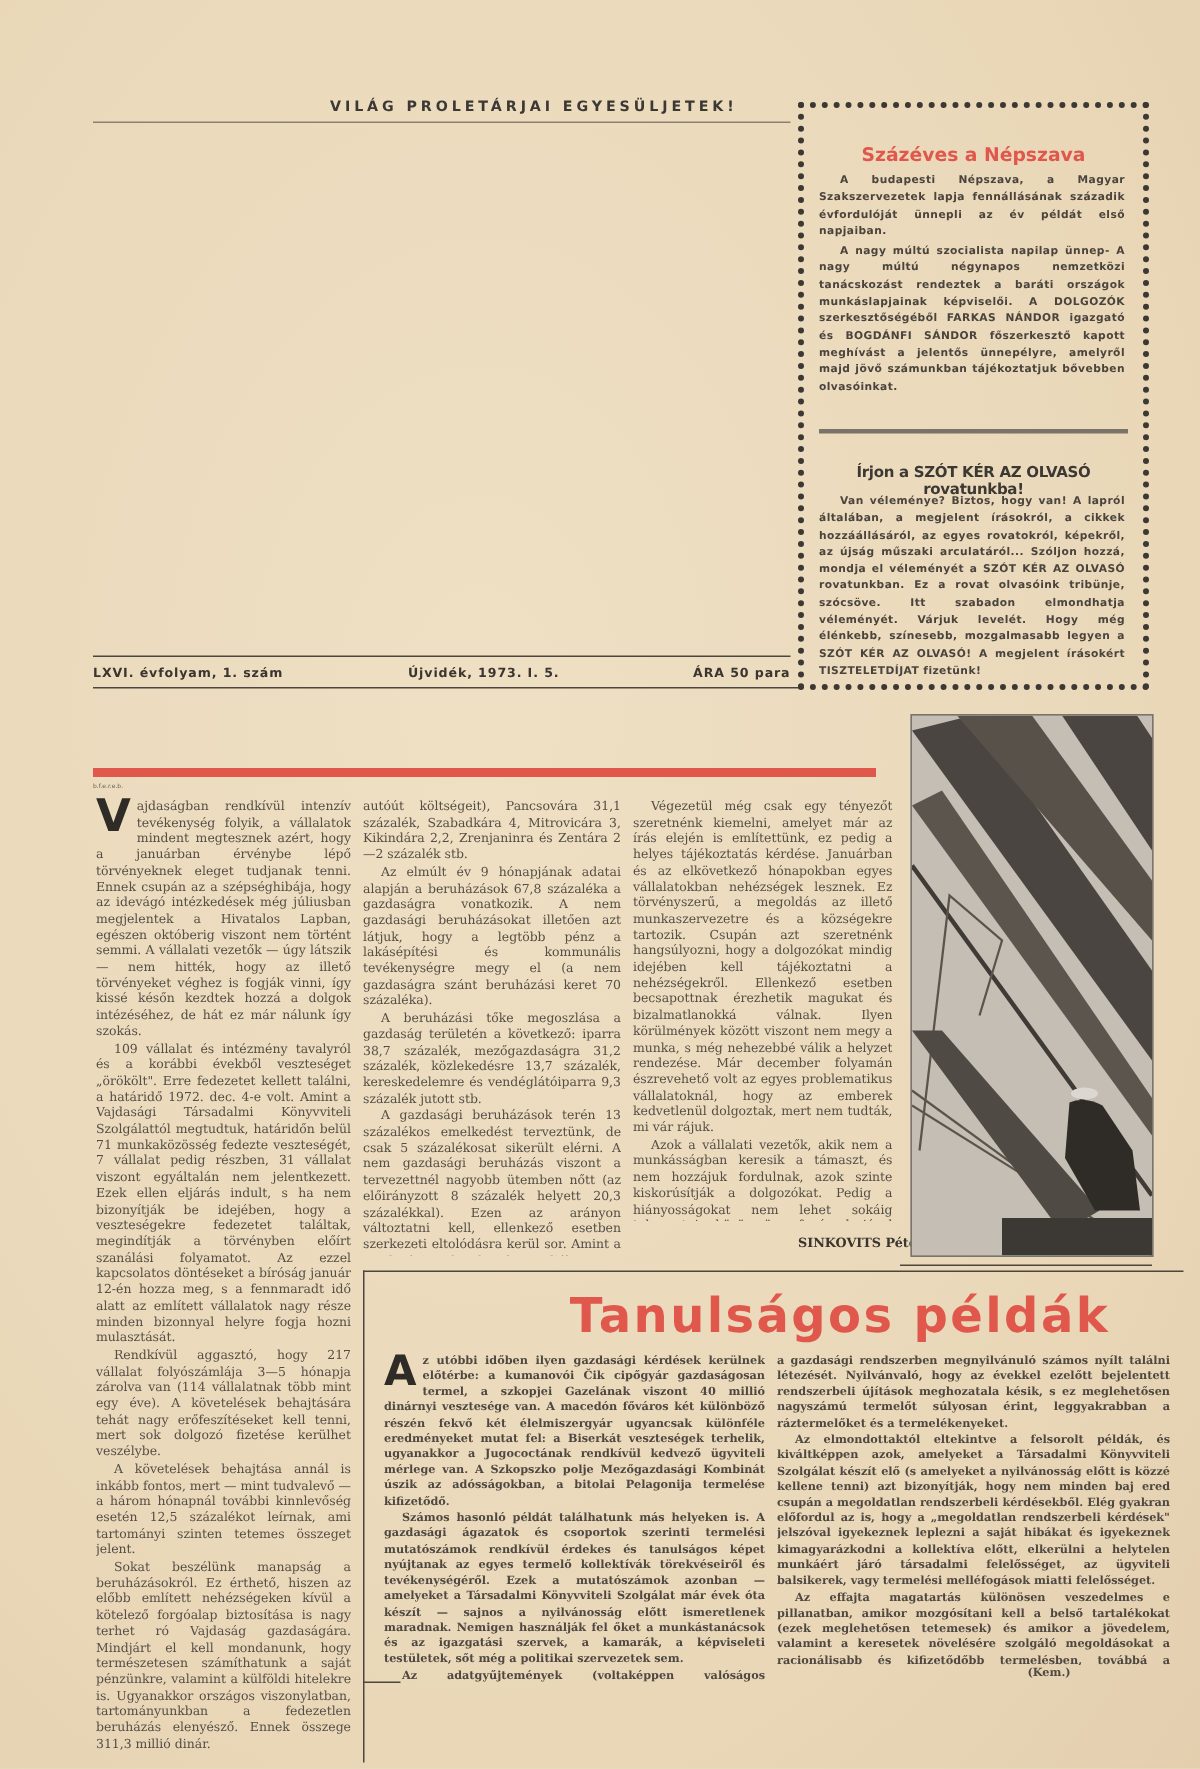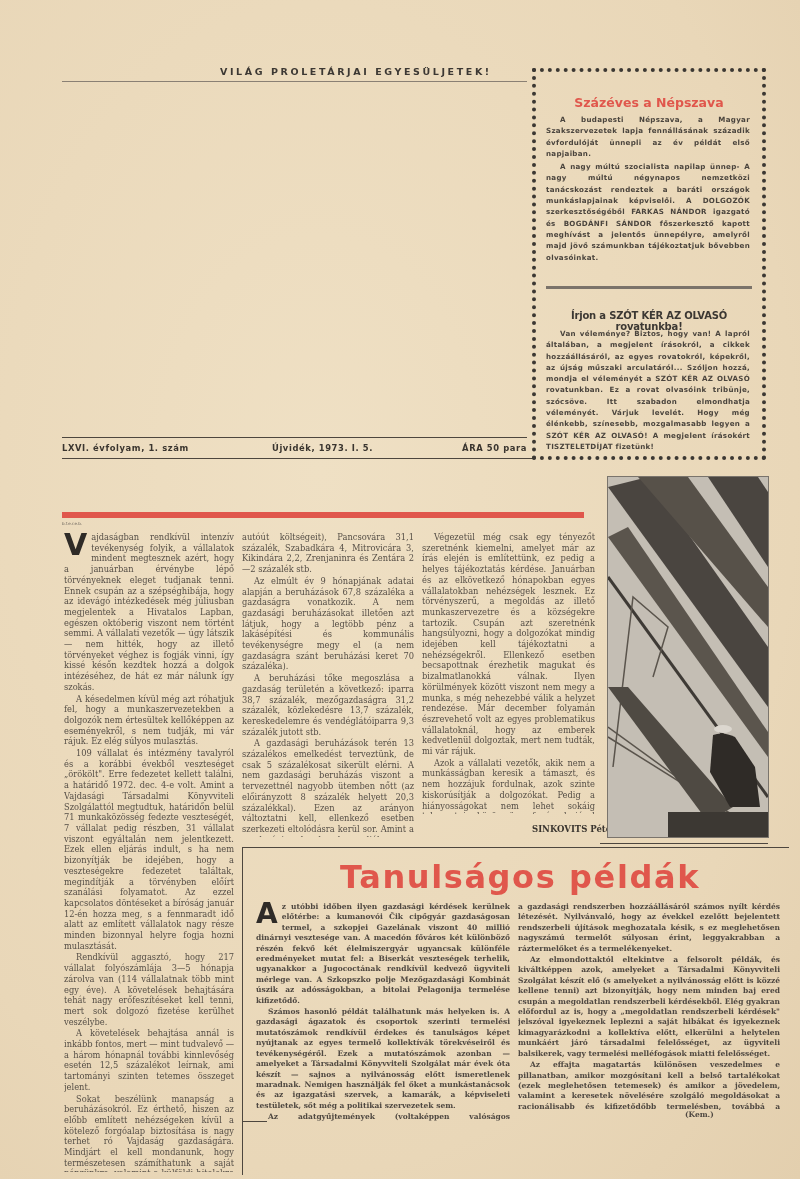--- a/index.html
+++ b/index.html
@@ -81,21 +81,21 @@
     left: 607px; top: 476px; width: 160px; height: 360px;
     background: #a8a29a; overflow: hidden; border: 1px solid #7a746c;
   }
   .photo-rule { left: 600px; top: 843px; width: 168px; height: 1px; background: #4d463e; }
   .box2 {
     left: 242px; top: 847px; width: 546px; height: 327px;
     border-left: 1px solid #4d463e; border-top: 1px solid #4d463e;
   }
   .box2-bottom-tick { left: 242px; top: 1121px; width: 25px; height: 1px; background: #4d463e; }
   .headline2 {
-    left: 300px; top: 857px; width: 440px; text-align: center;
+    left: 300px; top: 857px; width: 440px; text-align: right;
     font-family: "DejaVu Sans", sans-serif; font-weight: bold;
     font-size: 32px; line-height: 40px; letter-spacing: 1.6px; color: #e0574c;
     white-space: nowrap;
   }
   .col2 { font-family: "DejaVu Serif", serif; font-weight: bold; font-size: 7.5px; line-height: 10.4px; color: #4f4841; }
   .signature2 { position: absolute; font-family: "DejaVu Serif", serif; font-weight: bold; font-size: 7.5px; color: #4f4841; }
 </style>
 </head>
 <body>
 
@@ -123,21 +123,20 @@
     <div class="sb-text" style="top:256px">
       <p>Van véleménye? Biztos, hogy van! A lapról általában, a megjelent írásokról, a cikkek hozzáállásáról, az egyes rovatokról, képekről, az újság műszaki arculatáról... Szóljon hozzá, mondja el véleményét a SZÓT KÉR AZ OLVASÓ rovatunkban. Ez a rovat olvasóink tribünje, szócsöve. Itt szabadon elmondhatja véleményét. Várjuk levelét. Hogy még élénkebb, színesebb, mozgalmasabb legyen a SZÓT KÉR AZ OLVASÓ! A megjelent írásokért TISZTELETDÍJAT fizetünk!</p>
     </div>
   </div>
 
   <div class="abs red-bar"></div>
   <div class="abs tiny-tag">b.f.e.r.e.b.</div>
 
   <div class="col" style="left:64px; top:532px; width:170px; height:640px; overflow:hidden;">
     <p class="first"><span class="dropcap">V</span><span>ajdaságban rendkívül intenzív tevékenység folyik, a vállalatok mindent megtesznek azért, hogy a januárban érvénybe lépő törvényeknek eleget tudjanak tenni. Ennek csupán az a szépséghibája, hogy az idevágó intézkedések még júliusban megjelentek a Hivatalos Lapban, egészen októberig viszont nem történt semmi. A vállalati vezetők — úgy látszik — nem hitték, hogy az illető törvényeket véghez is fogják vinni, így kissé későn kezdtek hozzá a dolgok intézéséhez, de hát ez már nálunk így szokás.</span></p>
-    <p>A késedelmen kívül még azt róhatjuk fel, hogy a munkaszervezetekben a dolgozók nem értesültek kellőképpen az eseményekről, s nem tudják, mi vár rájuk. Ez elég súlyos mulasztás.</p>
     <p>109 vállalat és intézmény tavalyról és a korábbi évekből veszteséget „örökölt". Erre fedezetet kellett találni, a határidő 1972. dec. 4-e volt. Amint a Vajdasági Társadalmi Könyvviteli Szolgálattól megtudtuk, határidőn belül 71 munkaközösség fedezte veszteségét, 7 vállalat pedig részben, 31 vállalat viszont egyáltalán nem jelentkezett. Ezek ellen eljárás indult, s ha nem bizonyítják be idejében, hogy a veszteségekre fedezetet találtak, megindítják a törvényben előírt szanálási folyamatot. Az ezzel kapcsolatos döntéseket a bíróság január 12-én hozza meg, s a fennmaradt idő alatt az említett vállalatok nagy része minden bizonnyal helyre fogja hozni mulasztását.</p>
     <p>Rendkívül aggasztó, hogy 217 vállalat folyószámlája 3—5 hónapja zárolva van (114 vállalatnak több mint egy éve). A követelések behajtására tehát nagy erőfeszítéseket kell tenni, mert sok dolgozó fizetése kerülhet veszélybe.</p>
     <p>A követelések behajtása annál is inkább fontos, mert — mint tudvalevő — a három hónapnál további kinnlevőség esetén 12,5 százalékot leírnak, ami tartományi szinten tetemes összeget jelent.</p>
     <p>Sokat beszélünk manapság a beruházásokról. Ez érthető, hiszen az előbb említett nehézségeken kívül a kötelező forgóalap biztosítása is nagy terhet ró Vajdaság gazdaságára. Mindjárt el kell mondanunk, hogy természetesen számíthatunk a saját pénzünkre, valamint a külföldi hitelekre is. Ugyanakkor országos viszonylatban, tartományunkban a fedezetlen beruházás elenyésző. Ennek összege 311,3 millió dinár.</p>
 
   </div>
 
   <div class="col" style="left:242px; top:532px; width:172px; height:305px; overflow:hidden;">
     <p class="first">autóút költségeit), Pancsovára 31,1 százalék, Szabadkára 4, Mitrovicára 3, Kikindára 2,2, Zrenjaninra és Zentára 2—2 százalék stb.</p>
     <p>Az elmúlt év 9 hónapjának adatai alapján a beruházások 67,8 százaléka a gazdaságra vonatkozik. A nem gazdasági beruházásokat illetően azt látjuk, hogy a legtöbb pénz a lakásépítési és kommunális tevékenységre megy el (a nem gazdaságra szánt beruházási keret 70 százaléka).</p>
@@ -176,21 +175,21 @@
   <div class="abs headline2">Tanulságos példák</div>
 
   <div class="col col2" style="left:256px; top:902px; width:254px; height:220px; overflow:hidden;">
     <p class="first"><span class="dropcap" style="font-size:28px; line-height:22px;">A</span><span>z utóbbi időben ilyen gazdasági kérdések kerülnek előtérbe: a kumanovói Čik cipőgyár gazdaságosan termel, a szkopjei Gazelának viszont 40 millió dinárnyi vesztesége van. A macedón főváros két különböző részén fekvő két élelmiszergyár ugyancsak különféle eredményeket mutat fel: a Biserkát veszteségek terhelik, ugyanakkor a Jugococtának rendkívül kedvező ügyviteli mérlege van. A Szkopszko polje Mezőgazdasági Kombinát úszik az adósságokban, a bitolai Pelagonija termelése kifizetődő.</span></p>
     <p>Számos hasonló példát találhatunk más helyeken is. A gazdasági ágazatok és csoportok szerinti termelési mutatószámok rendkívül érdekes és tanulságos képet nyújtanak az egyes termelő kollektívák törekvéseiről és tevékenységéről. Ezek a mutatószámok azonban — amelyeket a Társadalmi Könyvviteli Szolgálat már évek óta készít — sajnos a nyilvánosság előtt ismeretlenek maradnak. Nemigen használják fel őket a munkástanácsok és az igazgatási szervek, a kamarák, a képviseleti testületek, sőt még a politikai szervezetek sem.</p>
     <p>Az adatgyűjtemények (voltaképpen valóságos kiadványok) azt mutatják, hogy az azonos feltételek mellett dolgozó ugyanazon ágazatba tartozó és ugyanazon vidéken levő munkaszervezetek nem dolgoznak egyformán. Egyesek jó ügyviteli eredményeket érnek el, nagy a jövedelmük és a keresetük, másoknak viszont veszteségeik vannak, minimális a jövedelmük, vagy pedig a felmutatott ügyviteli eredményeken felül fizetik ki a kereseteket.</p>
 
   </div>
 
   <div class="col col2" style="left:518px; top:902px; width:262px; height:208px; overflow:hidden;">
-    <p class="first">a gazdasági rendszerben hozzáállásáról számos nyílt kérdés létezését. Nyilvánvaló, hogy az évekkel ezelőtt bejelentett rendszerbeli újítások meghozatala késik, s ez meglehetősen nagyszámú termelőt súlyosan érint, leggyakrabban a ráztermelőket és a termelékenyeket.</p>
+    <p class="first">a gazdasági rendszerben megnyilvánuló számos nyílt találni létezését. Nyilvánvaló, hogy az évekkel ezelőtt bejelentett rendszerbeli újítások meghozatala késik, s ez meglehetősen nagyszámú termelőt súlyosan érint, leggyakrabban a ráztermelőket és a termelékenyeket.</p>
     <p>Az elmondottaktól eltekintve a felsorolt példák, és kiváltképpen azok, amelyeket a Társadalmi Könyvviteli Szolgálat készít elő (s amelyeket a nyilvánosság előtt is közzé kellene tenni) azt bizonyítják, hogy nem minden baj ered csupán a megoldatlan rendszerbeli kérdésekből. Elég gyakran előfordul az is, hogy a „megoldatlan rendszerbeli kérdések" jelszóval igyekeznek leplezni a saját hibákat és igyekeznek kimagyarázkodni a kollektíva előtt, elkerülni a helytelen munkáért járó társadalmi felelősséget, az ügyviteli balsikerek, vagy termelési melléfogások miatti felelősséget.</p>
     <p>Az effajta magatartás különösen veszedelmes e pillanatban, amikor mozgósítani kell a belső tartalékokat (ezek meglehetősen tetemesek) és amikor a jövedelem, valamint a keresetek növelésére szolgáló megoldásokat a racionálisabb és kifizetődőbb termelésben, továbbá a termelési költségek csökkentésében kell keresni, nem pedig az árak növelésének, valamint az elosztás átcsoportosításának követelésében.</p>
 
   </div>
   <div class="signature2" style="left:685px; top:1110px;">(Kem.)</div>
   <div class="abs box2-bottom-tick"></div>
 
 </div>
 
 </body></html>

